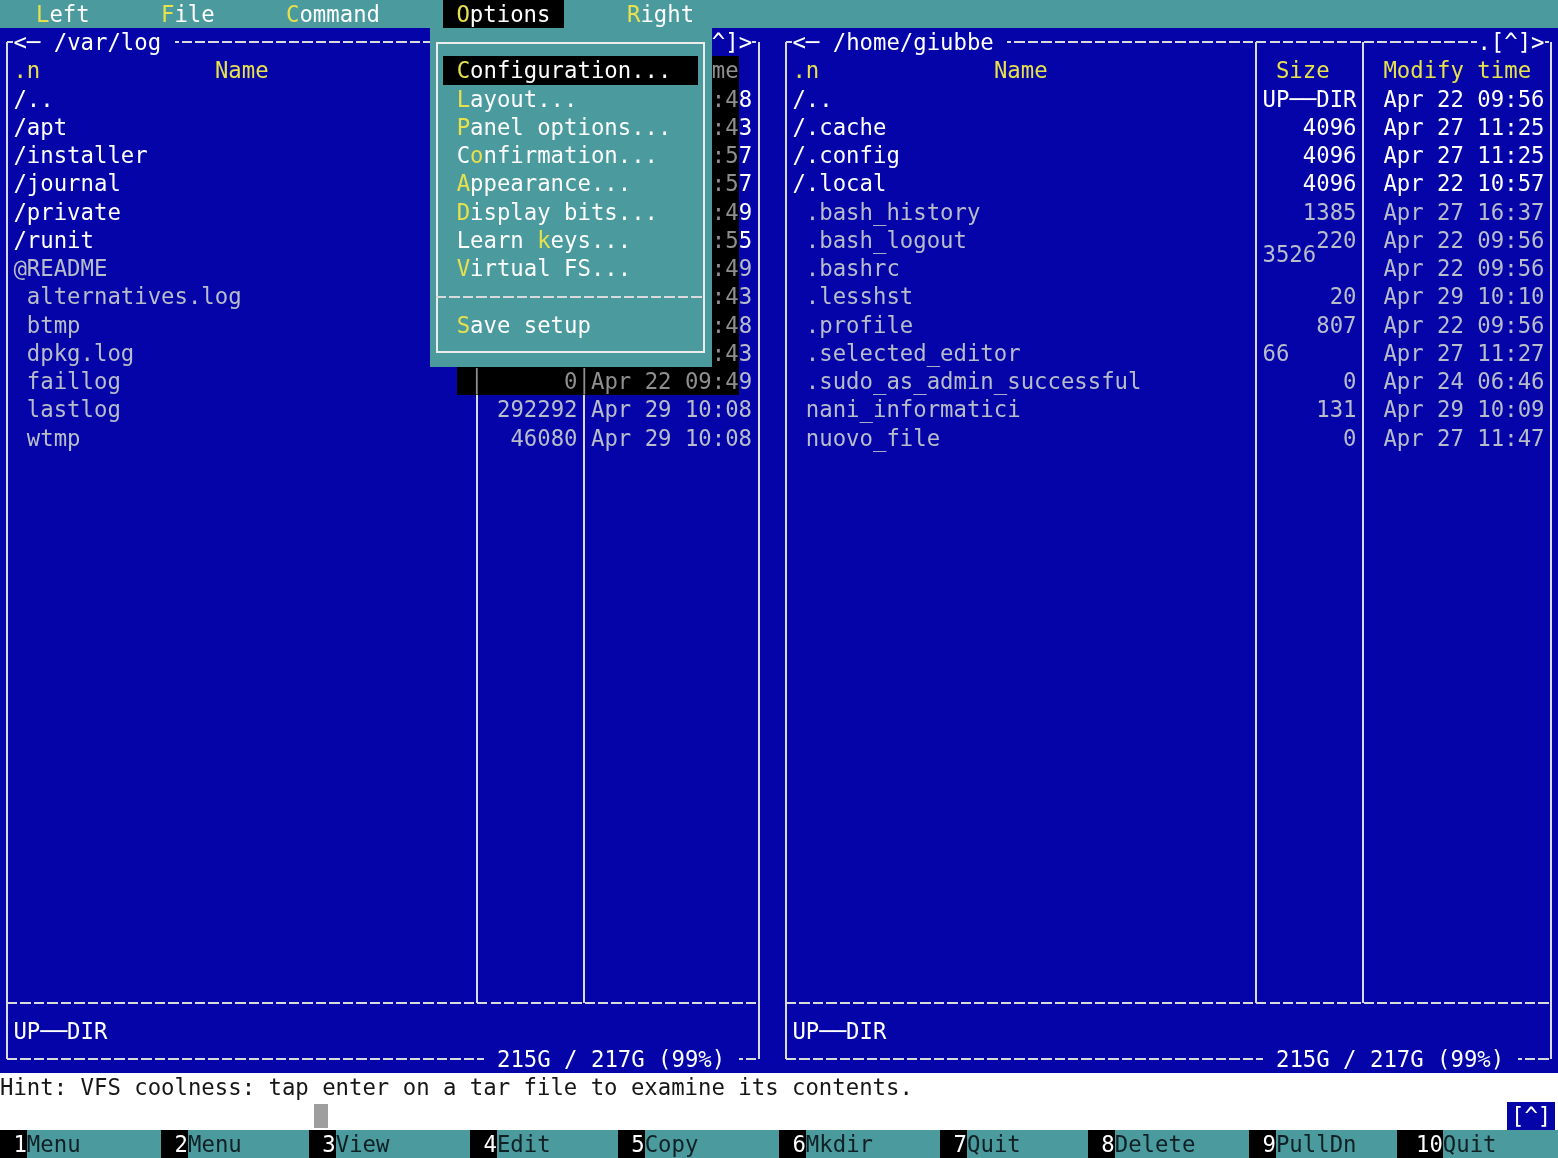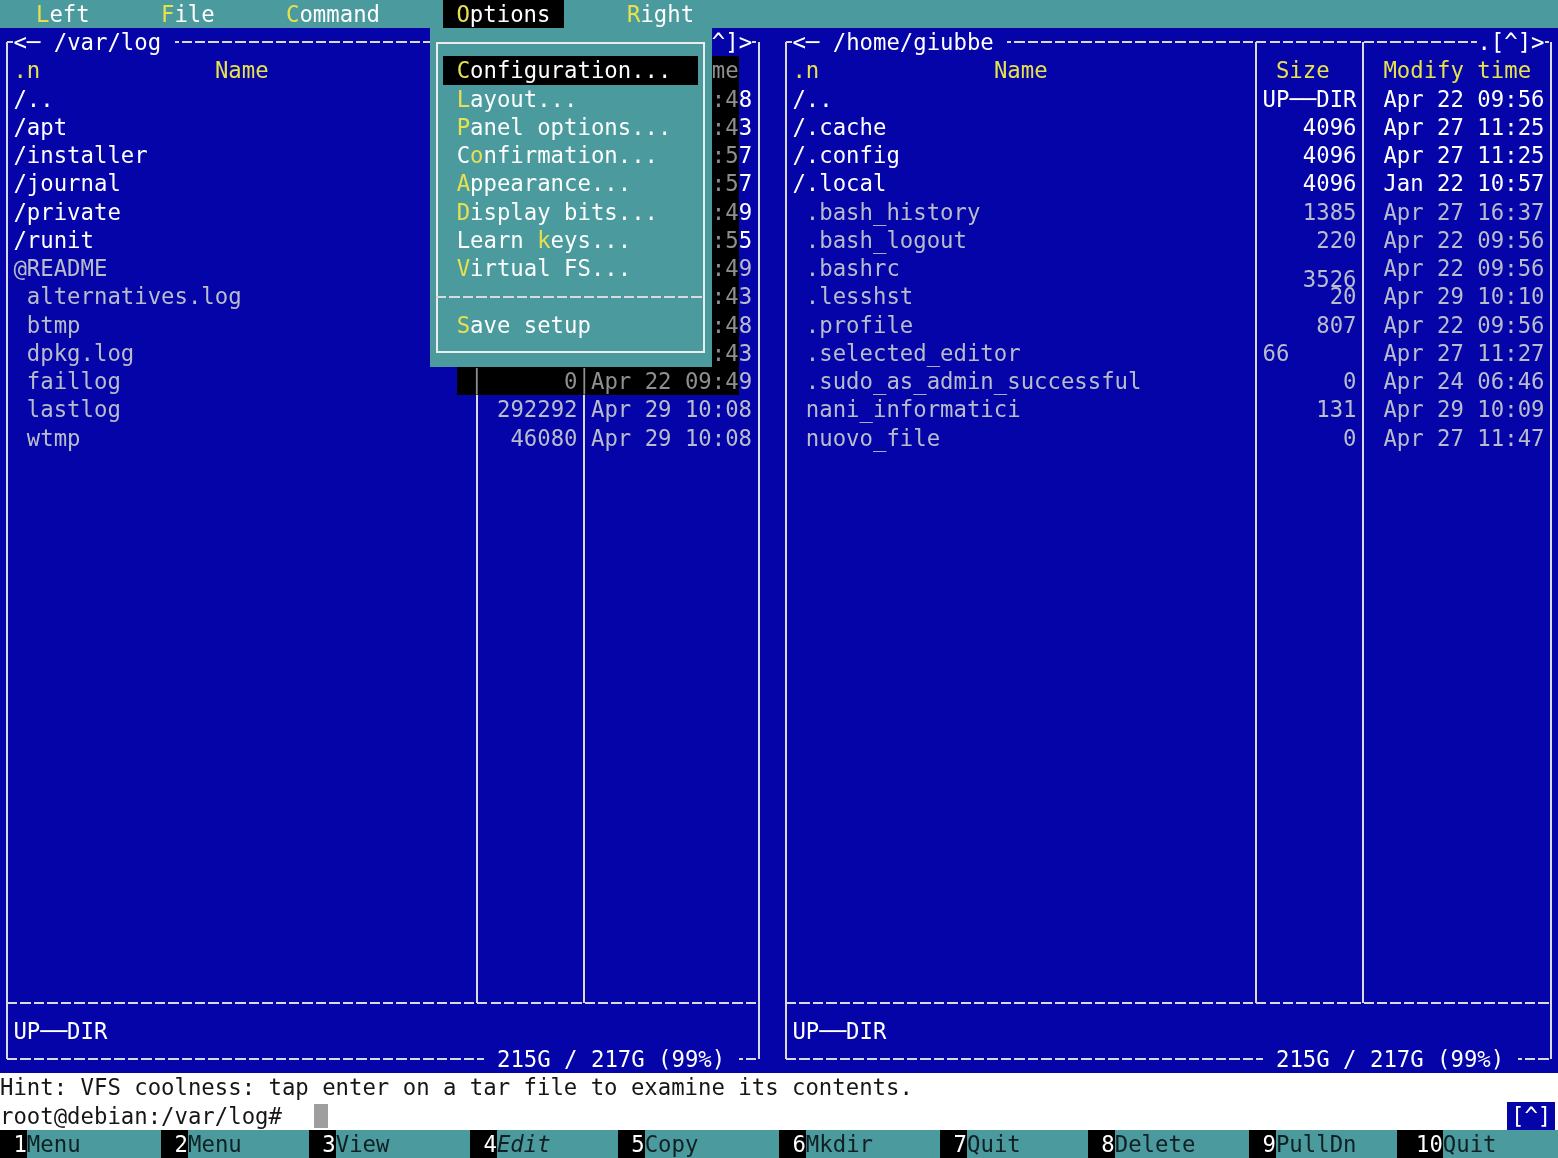--- a/index.html
+++ b/index.html
@@ -99,29 +99,29 @@
     <div class="t w" style="position: absolute; left: 1262.52px; top: 84.7317px; white-space: pre; line-height: 28.2439px; height: 28.2439px; z-index: 2; width: 94.0172px; text-align: right;">UP──DIR</div>
     <div class="t w" style="position: absolute; left: 1383.4px; top: 84.7317px; white-space: pre; line-height: 28.2439px; height: 28.2439px; z-index: 2;">Apr 22 09:56</div>
     <div class="t w" style="position: absolute; left: 792.431px; top: 112.976px; white-space: pre; line-height: 28.2439px; height: 28.2439px; z-index: 2;">/.cache</div>
     <div class="t w" style="position: absolute; left: 1262.52px; top: 112.976px; white-space: pre; line-height: 28.2439px; height: 28.2439px; z-index: 2; width: 94.0172px; text-align: right;">4096</div>
     <div class="t w" style="position: absolute; left: 1383.4px; top: 112.976px; white-space: pre; line-height: 28.2439px; height: 28.2439px; z-index: 2;">Apr 27 11:25</div>
     <div class="t w" style="position: absolute; left: 792.431px; top: 141.22px; white-space: pre; line-height: 28.2439px; height: 28.2439px; z-index: 2;">/.config</div>
     <div class="t w" style="position: absolute; left: 1262.52px; top: 141.22px; white-space: pre; line-height: 28.2439px; height: 28.2439px; z-index: 2; width: 94.0172px; text-align: right;">4096</div>
     <div class="t w" style="position: absolute; left: 1383.4px; top: 141.22px; white-space: pre; line-height: 28.2439px; height: 28.2439px; z-index: 2;">Apr 27 11:25</div>
     <div class="t w" style="position: absolute; left: 792.431px; top: 169.463px; white-space: pre; line-height: 28.2439px; height: 28.2439px; z-index: 2;">/.local</div>
     <div class="t w" style="position: absolute; left: 1262.52px; top: 169.463px; white-space: pre; line-height: 28.2439px; height: 28.2439px; z-index: 2; width: 94.0172px; text-align: right;">4096</div>
-    <div class="t w" style="position: absolute; left: 1383.4px; top: 169.463px; white-space: pre; line-height: 28.2439px; height: 28.2439px; z-index: 2;">Jan 22 10:57</div>
+    <div class="t w" style="position: absolute; left: 1383.4px; top: 169.463px; white-space: pre; line-height: 28.2439px; height: 28.2439px; z-index: 2;">Apr 22 10:57</div>
     <div class="t f" style="position: absolute; left: 792.431px; top: 197.707px; white-space: pre; line-height: 28.2439px; height: 28.2439px; z-index: 2;"> .bash_history</div>
     <div class="t f" style="position: absolute; left: 1262.52px; top: 197.707px; white-space: pre; line-height: 28.2439px; height: 28.2439px; z-index: 2; width: 94.0172px; text-align: right;">1385</div>
     <div class="t f" style="position: absolute; left: 1383.4px; top: 197.707px; white-space: pre; line-height: 28.2439px; height: 28.2439px; z-index: 2;">Apr 27 16:37</div>
     <div class="t f" style="position: absolute; left: 792.431px; top: 225.951px; white-space: pre; line-height: 28.2439px; height: 28.2439px; z-index: 2;"> .bash_logout</div>
     <div class="t f" style="position: absolute; left: 1262.52px; top: 225.951px; white-space: pre; line-height: 28.2439px; height: 28.2439px; z-index: 2; width: 94.0172px; text-align: right;">220</div>
     <div class="t f" style="position: absolute; left: 1383.4px; top: 225.951px; white-space: pre; line-height: 28.2439px; height: 28.2439px; z-index: 2;">Apr 22 09:56</div>
     <div class="t f" style="position: absolute; left: 792.431px; top: 254.195px; white-space: pre; line-height: 28.2439px; height: 28.2439px; z-index: 2;"> .bashrc</div>
-    <div class="t f" style="position: absolute; left: 1262.52px; top: 265px; white-space: pre; line-height: 28.2439px; height: 28.2439px; z-index: 2; width: 94.0172px; text-align: right;">3526</div>
+    <div class="t f" style="position: absolute; left: 1262.52px; top: 240px; white-space: pre; line-height: 28.2439px; height: 28.2439px; z-index: 2; width: 94.0172px; ">3526</div>
     <div class="t f" style="position: absolute; left: 1383.4px; top: 254.195px; white-space: pre; line-height: 28.2439px; height: 28.2439px; z-index: 2;">Apr 22 09:56</div>
     <div class="t f" style="position: absolute; left: 792.431px; top: 282.439px; white-space: pre; line-height: 28.2439px; height: 28.2439px; z-index: 2;"> .lesshst</div>
     <div class="t f" style="position: absolute; left: 1262.52px; top: 282.439px; white-space: pre; line-height: 28.2439px; height: 28.2439px; z-index: 2; width: 94.0172px; text-align: right;">20</div>
     <div class="t f" style="position: absolute; left: 1383.4px; top: 282.439px; white-space: pre; line-height: 28.2439px; height: 28.2439px; z-index: 2;">Apr 29 10:10</div>
     <div class="t f" style="position: absolute; left: 792.431px; top: 310.683px; white-space: pre; line-height: 28.2439px; height: 28.2439px; z-index: 2;"> .profile</div>
     <div class="t f" style="position: absolute; left: 1262.52px; top: 310.683px; white-space: pre; line-height: 28.2439px; height: 28.2439px; z-index: 2; width: 94.0172px; text-align: right;">807</div>
     <div class="t f" style="position: absolute; left: 1383.4px; top: 310.683px; white-space: pre; line-height: 28.2439px; height: 28.2439px; z-index: 2;">Apr 22 09:56</div>
     <div class="t f" style="position: absolute; left: 792.431px; top: 338.927px; white-space: pre; line-height: 28.2439px; height: 28.2439px; z-index: 2;"> .selected_editor</div>
     <div class="t f" style="position: absolute; left: 1262.52px; top: 338.927px; white-space: pre; line-height: 28.2439px; height: 28.2439px; z-index: 2; width: 94.0172px; text-align: left;">66</div>
     <div class="t f" style="position: absolute; left: 1383.4px; top: 338.927px; white-space: pre; line-height: 28.2439px; height: 28.2439px; z-index: 2;">Apr 27 11:27</div>
@@ -148,39 +148,38 @@
       <div style="position: absolute; left: 13.431px; top: 84.7317px; width: 255.19px; height: 28.2439px; line-height: 28.2439px; white-space: pre; padding-left: 13.431px;"><div style="position: static; display: inline; color: rgb(255, 255, 255);"></div><div style="position: static; display: inline; color: rgb(231, 225, 77);">P</div><div style="position: static; display: inline; color: rgb(255, 255, 255);">anel options...</div></div>
       <div style="position: absolute; left: 13.431px; top: 112.976px; width: 255.19px; height: 28.2439px; line-height: 28.2439px; white-space: pre; padding-left: 13.431px;"><div style="position: static; display: inline; color: rgb(255, 255, 255);">C</div><div style="position: static; display: inline; color: rgb(231, 225, 77);">o</div><div style="position: static; display: inline; color: rgb(255, 255, 255);">nfirmation...</div></div>
       <div style="position: absolute; left: 13.431px; top: 141.22px; width: 255.19px; height: 28.2439px; line-height: 28.2439px; white-space: pre; padding-left: 13.431px;"><div style="position: static; display: inline; color: rgb(255, 255, 255);"></div><div style="position: static; display: inline; color: rgb(231, 225, 77);">A</div><div style="position: static; display: inline; color: rgb(255, 255, 255);">ppearance...</div></div>
       <div style="position: absolute; left: 13.431px; top: 169.463px; width: 255.19px; height: 28.2439px; line-height: 28.2439px; white-space: pre; padding-left: 13.431px;"><div style="position: static; display: inline; color: rgb(255, 255, 255);"></div><div style="position: static; display: inline; color: rgb(231, 225, 77);">D</div><div style="position: static; display: inline; color: rgb(255, 255, 255);">isplay bits...</div></div>
       <div style="position: absolute; left: 13.431px; top: 197.707px; width: 255.19px; height: 28.2439px; line-height: 28.2439px; white-space: pre; padding-left: 13.431px;"><div style="position: static; display: inline; color: rgb(255, 255, 255);">Learn </div><div style="position: static; display: inline; color: rgb(231, 225, 77);">k</div><div style="position: static; display: inline; color: rgb(255, 255, 255);">eys...</div></div>
       <div style="position: absolute; left: 13.431px; top: 225.951px; width: 255.19px; height: 28.2439px; line-height: 28.2439px; white-space: pre; padding-left: 13.431px;"><div style="position: static; display: inline; color: rgb(255, 255, 255);"></div><div style="position: static; display: inline; color: rgb(231, 225, 77);">V</div><div style="position: static; display: inline; color: rgb(255, 255, 255);">irtual FS...</div></div>
       <div class="dash" style="position: absolute; left: 6.71552px; top: 267.317px; width: 268.621px; height: 2px;"></div>
       <div style="position: absolute; left: 13.431px; top: 282.439px; width: 255.19px; height: 28.2439px; line-height: 28.2439px; white-space: pre; padding-left: 13.431px;"><div style="position: static; display: inline; color: rgb(255, 255, 255);"></div><div style="position: static; display: inline; color: rgb(231, 225, 77);">S</div><div style="position: static; display: inline; color: rgb(255, 255, 255);">ave setup</div></div>
     </div>
     <div class="t blk" style="position: absolute; left: 0px; top: 1073.27px; white-space: pre; line-height: 28.2439px; height: 28.2439px; z-index: 2;">Hint: VFS coolness: tap enter on a tar file to examine its contents.</div>
-    <div class="t blk" style="position: absolute; left: 0px; top: 1101.51px; white-space: pre; line-height: 28.2439px; height: 28.2439px; z-index: 2;">root@debian:/var/log#</div>
     <div style="position: absolute; left: 314.286px; top: 1103.51px; width: 13.431px; height: 24.2439px; background: rgb(158, 158, 158); z-index: 2;"></div>
     <div class="t w" style="position: absolute; left: 1506.96px; top: 1101.51px; white-space: pre; line-height: 28.2439px; height: 28.2439px; background: rgb(4, 4, 168); padding: 0px 4px; z-index: 2;">[^]</div>
     <div style="position: absolute; left: 0px; top: 1129.76px; width: 1558px; height: 28.2439px; background: rgb(74, 154, 158); z-index: 2;">
       <div style="position: absolute; left: 0px; top: 0px; width: 161.172px; height: 28.2439px; display: flex;">
         <div style="position: static; width: 26.8621px; height: 28.2439px; line-height: 28.2439px; background: rgb(0, 0, 0); color: rgb(255, 255, 255); text-align: right; white-space: pre;">1</div>
         <div style="position: static; flex: 1 1 0%; height: 28.2439px; line-height: 28.2439px; color: rgb(16, 32, 36); white-space: pre;">Menu</div>
       </div>
       <div style="position: absolute; left: 161.172px; top: 0px; width: 147.741px; height: 28.2439px; display: flex;">
         <div style="position: static; width: 26.8621px; height: 28.2439px; line-height: 28.2439px; background: rgb(0, 0, 0); color: rgb(255, 255, 255); text-align: right; white-space: pre;">2</div>
         <div style="position: static; flex: 1 1 0%; height: 28.2439px; line-height: 28.2439px; color: rgb(16, 32, 36); white-space: pre;">Menu</div>
       </div>
       <div style="position: absolute; left: 308.914px; top: 0px; width: 161.172px; height: 28.2439px; display: flex;">
         <div style="position: static; width: 26.8621px; height: 28.2439px; line-height: 28.2439px; background: rgb(0, 0, 0); color: rgb(255, 255, 255); text-align: right; white-space: pre;">3</div>
         <div style="position: static; flex: 1 1 0%; height: 28.2439px; line-height: 28.2439px; color: rgb(16, 32, 36); white-space: pre;">View</div>
       </div>
       <div style="position: absolute; left: 470.086px; top: 0px; width: 147.741px; height: 28.2439px; display: flex;">
         <div style="position: static; width: 26.8621px; height: 28.2439px; line-height: 28.2439px; background: rgb(0, 0, 0); color: rgb(255, 255, 255); text-align: right; white-space: pre;">4</div>
-        <div style="position: static; flex: 1 1 0%; height: 28px; line-height: 28.2439px; color: rgb(16, 32, 36); white-space: pre; font-style: italic;">Edit</div>
+        <div style="position: static; flex: 1 1 0%; height: 28px; line-height: 28.2439px; color: rgb(16, 32, 36); white-space: pre;">Edit</div>
       </div>
       <div style="position: absolute; left: 617.828px; top: 0px; width: 161.172px; height: 28.2439px; display: flex;">
         <div style="position: static; width: 26.8621px; height: 28.2439px; line-height: 28.2439px; background: rgb(0, 0, 0); color: rgb(255, 255, 255); text-align: right; white-space: pre;">5</div>
         <div style="position: static; flex: 1 1 0%; height: 28.2439px; line-height: 28.2439px; color: rgb(16, 32, 36); white-space: pre;">Copy</div>
       </div>
       <div style="position: absolute; left: 779px; top: 0px; width: 161.172px; height: 28.2439px; display: flex;">
         <div style="position: static; width: 26.8621px; height: 28.2439px; line-height: 28.2439px; background: rgb(0, 0, 0); color: rgb(255, 255, 255); text-align: right; white-space: pre;">6</div>
         <div style="position: static; flex: 1 1 0%; height: 28.2439px; line-height: 28.2439px; color: rgb(16, 32, 36); white-space: pre;">Mkdir</div>
       </div>
       <div style="position: absolute; left: 940.172px; top: 0px; width: 147.741px; height: 28.2439px; display: flex;">

